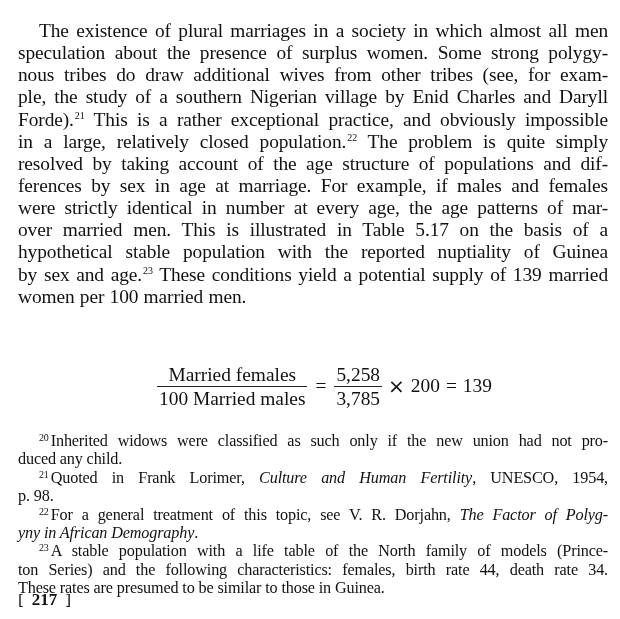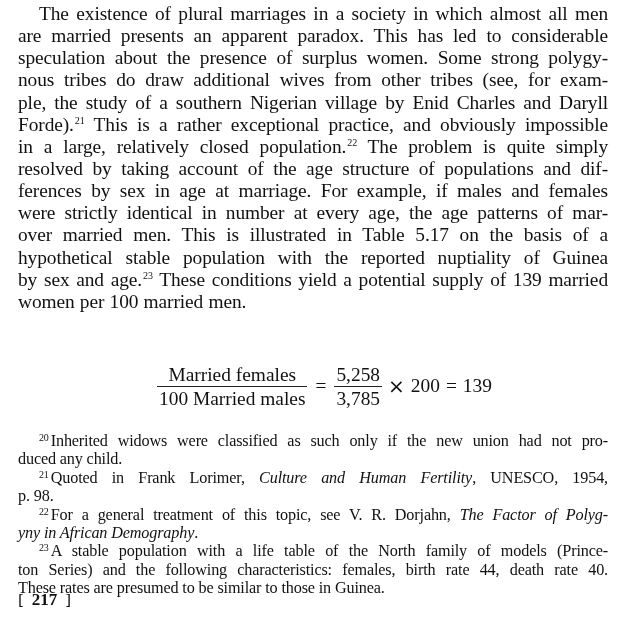--- a/index.html
+++ b/index.html
@@ -17,21 +17,21 @@
     }
     .page {
       position: absolute;
       left: 18px;
       top: 0;
       width: 590px;
     }
     .body-text {
       position: absolute;
       left: 0;
-      top: 3px;
+      top: 20px;
       width: 590px;
       font-size: 19.4px;
       line-height: 22.15px;
       text-align: justify;
       letter-spacing: -0.1px;
       word-spacing: 0.5px;
       font-family: Liberation Serif, serif;
     }
     .body-text .line {
       display: block;
@@ -119,21 +119,20 @@
       margin: 0 8px;
     }
   </style>
 </head>
 <body>
 
 <div class="page">
 
   <div class="body-text">
     <span class="line indent">The existence of plural marriages in a society in which almost all men</span>
-    <span class="line">are married presents an apparent paradox. This has led to considerable</span>
     <span class="line">speculation about the presence of surplus women. Some strong polygy-</span>
     <span class="line">nous tribes do draw additional wives from other tribes (see, for exam-</span>
     <span class="line">ple, the study of a southern Nigerian village by Enid Charles and Daryll</span>
     <span class="line"><span>Forde).</span><sup class="fn">21</sup><span> This is a rather exceptional practice, and obviously impossible</span></span>
     <span class="line"><span>in a large, relatively closed population.</span><sup class="fn">22</sup><span> The problem is quite simply</span></span>
     <span class="line">resolved by taking account of the age structure of populations and dif-</span>
     <span class="line">ferences by sex in age at marriage. For example, if males and females</span>
     <span class="line">were strictly identical in number at every age, the age patterns of mar-</span>
     <span class="line">over married men. This is illustrated in Table 5.17 on the basis of a</span>
     <span class="line">hypothetical stable population with the reported nuptiality of Guinea</span>
@@ -163,20 +162,20 @@
     <span class="line indent"><span class="fnum">20</span><span>Inherited widows were classified as such only if the new union had not pro-</span></span>
     <span class="line last">duced any child.</span>
 
     <span class="line indent"><span class="fnum">21</span><span>Quoted in Frank Lorimer, </span><em>Culture and Human Fertility</em><span>, UNESCO, 1954,</span></span>
     <span class="line last">p. 98.</span>
 
     <span class="line indent"><span class="fnum">22</span><span>For a general treatment of this topic, see V. R. Dorjahn, </span><em>The Factor of Polyg-</em></span>
     <span class="line last"><em>yny in African Demography</em><span>.</span></span>
 
     <span class="line indent"><span class="fnum">23</span><span>A stable population with a life table of the North family of models (Prince-</span></span>
-    <span class="line">ton Series) and the following characteristics: females, birth rate 44, death rate 40.</span>
+    <span class="line">ton Series) and the following characteristics: females, birth rate 44, death rate 34.</span>
     <span class="line last">These rates are presumed to be similar to those in Guinea.</span>
   </div>
 
   <div class="folio">
     <span class="bracket">[</span><span class="num">217</span><span class="bracket">]</span>
   </div>
 </div>
 
 </body></html>

